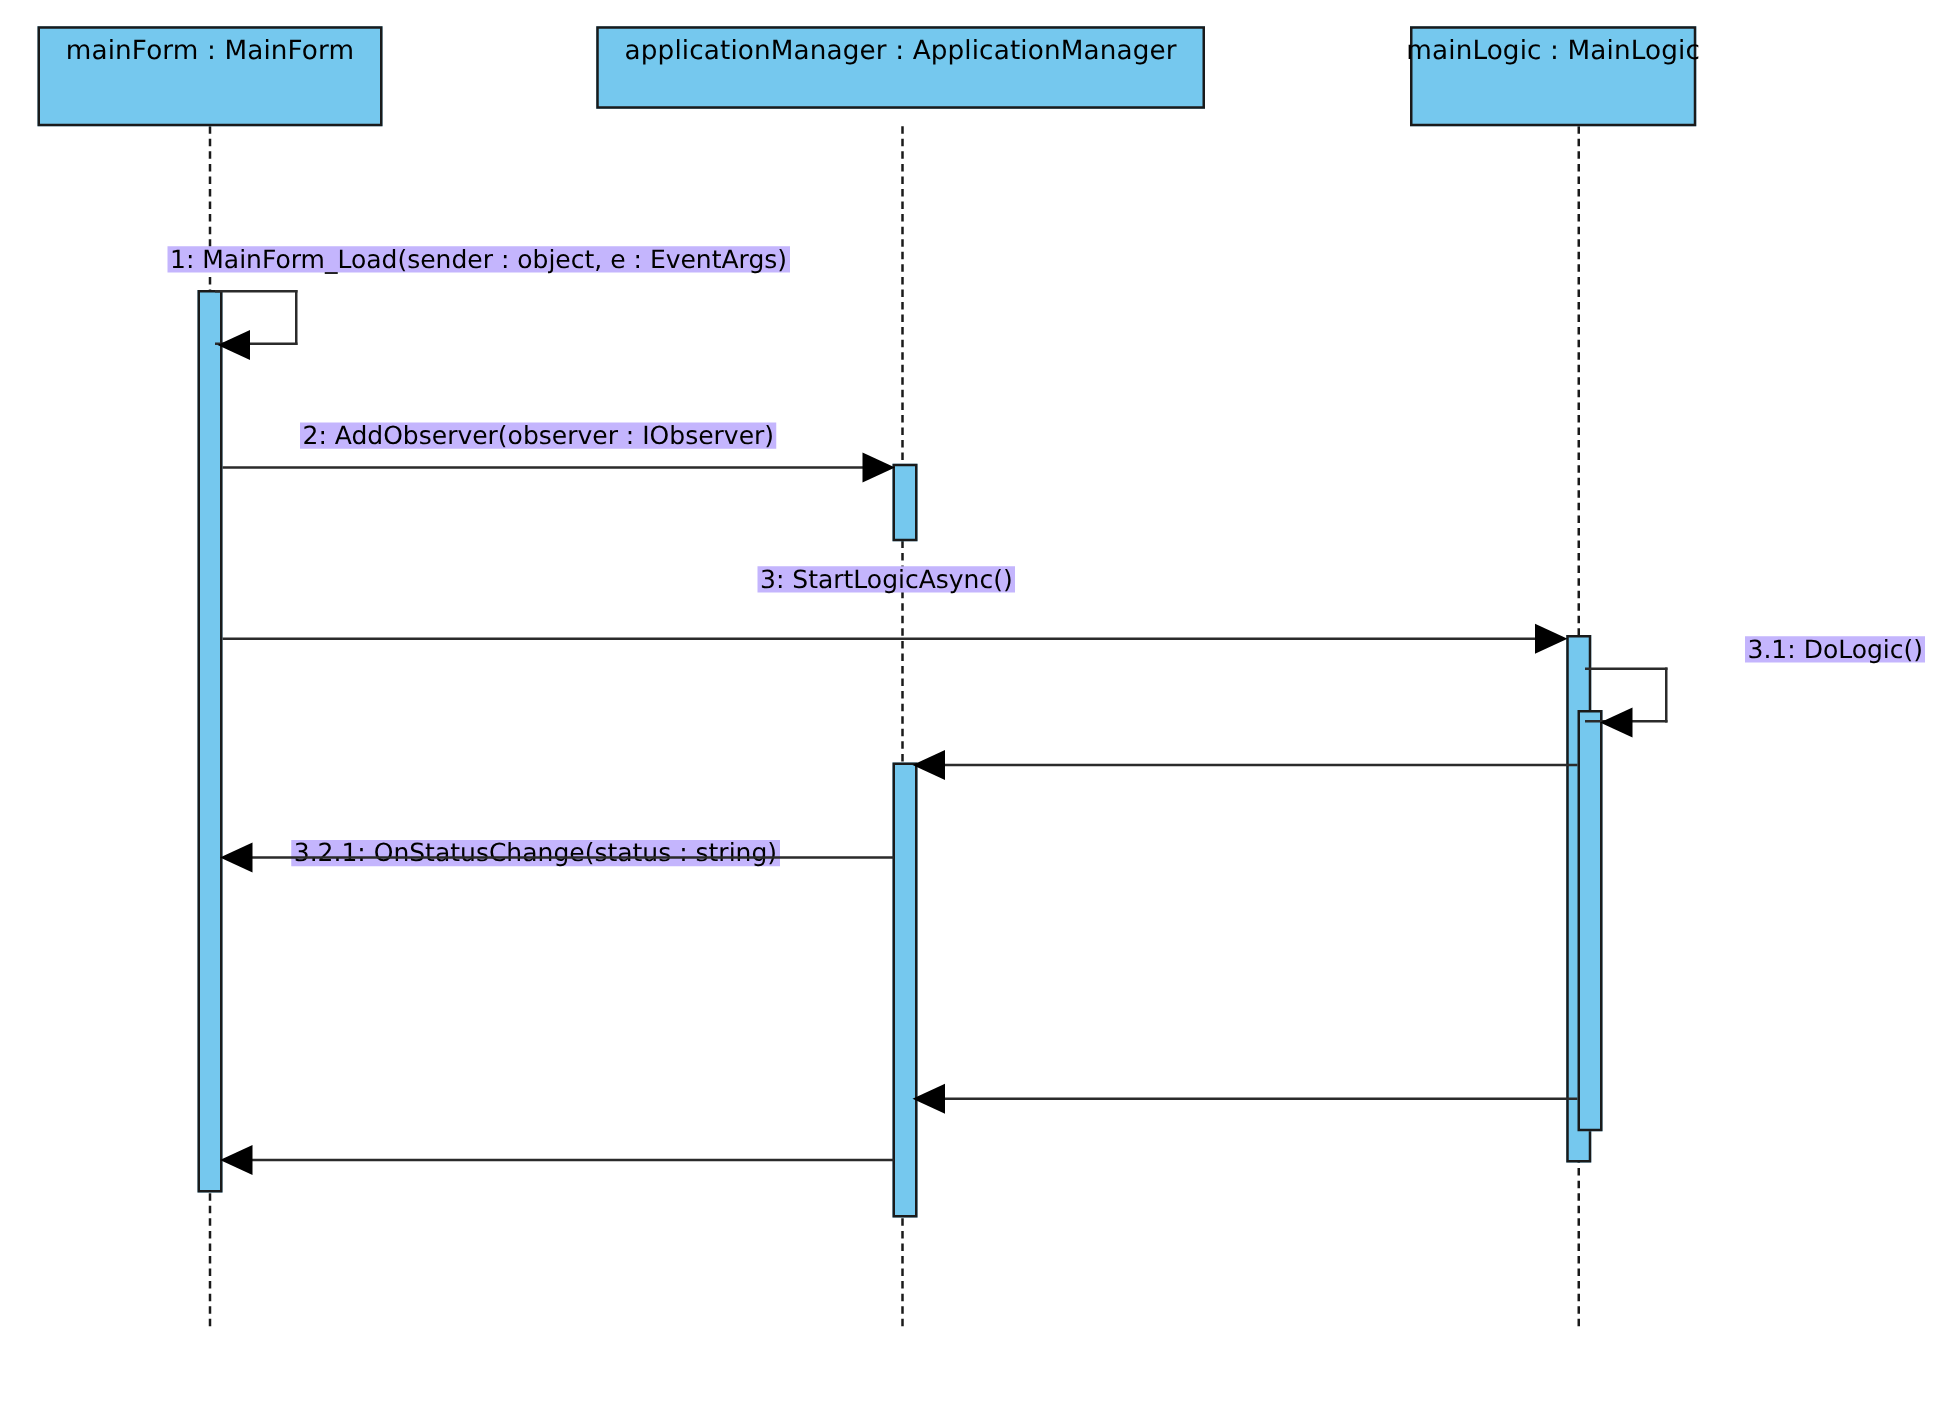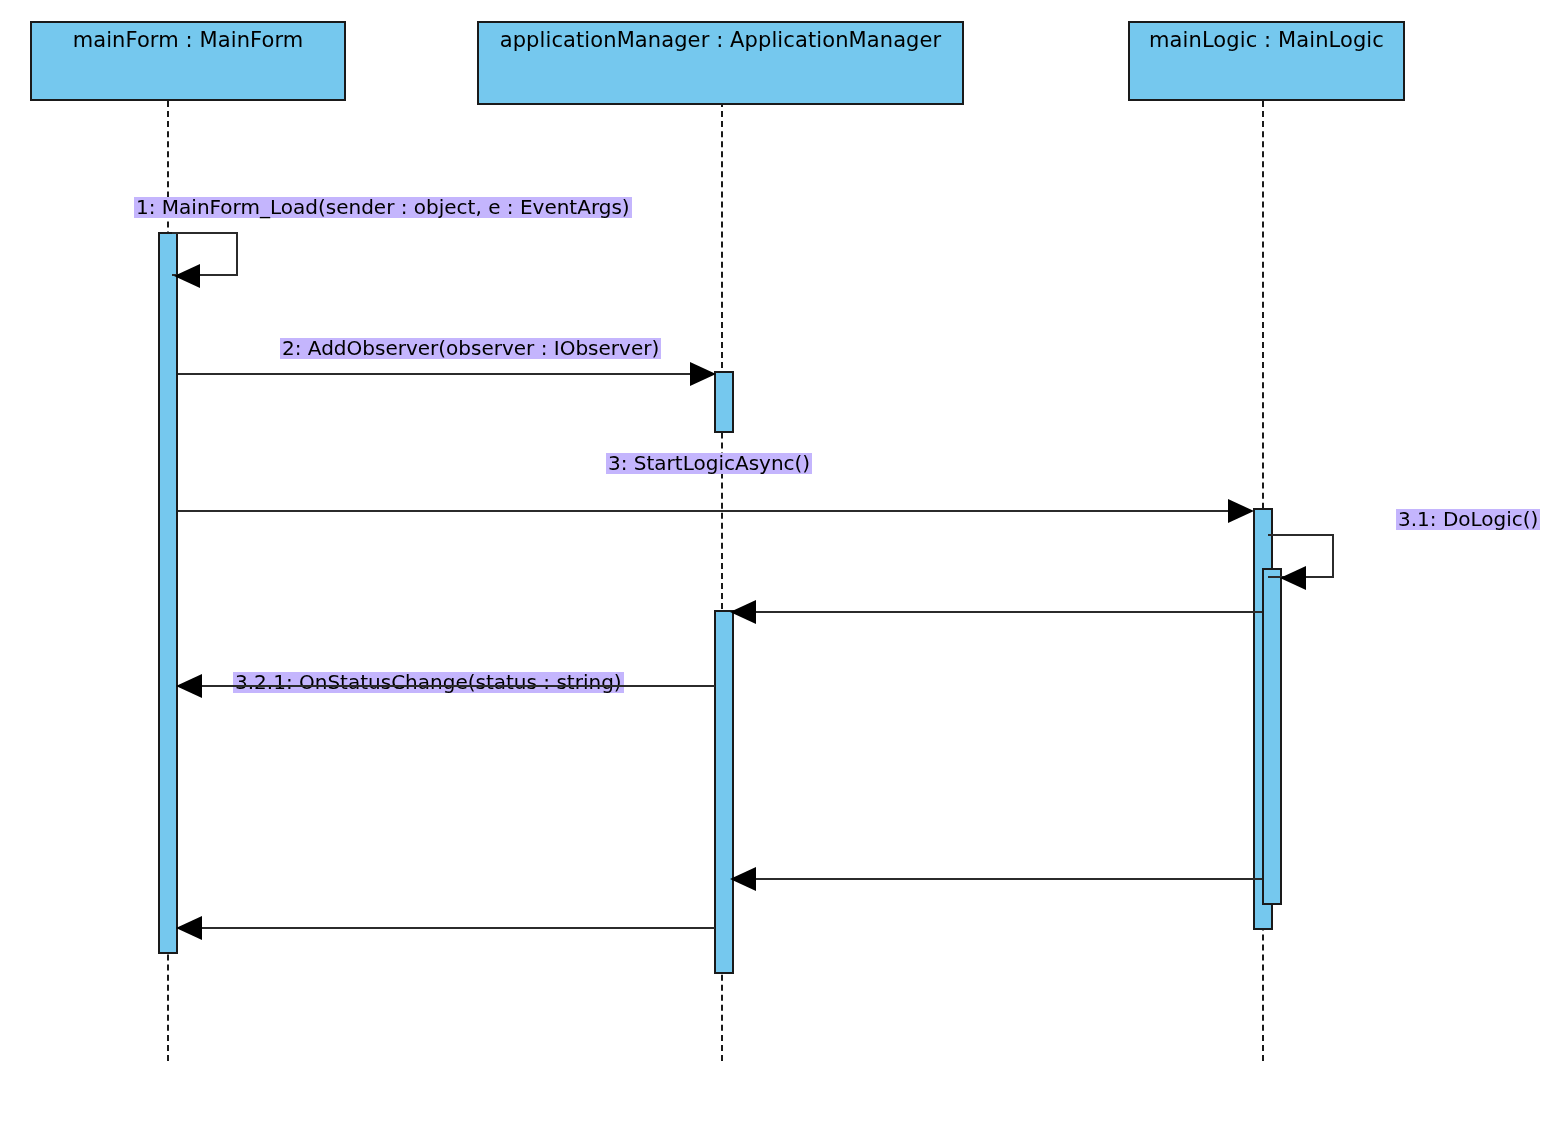--- a/index.html
+++ b/index.html
@@ -89,47 +89,47 @@
 </style>
 </head>
 <body>
 
 <div id="canvas">
 
   <div class="lifeline-stem" style="left:167px; top:101px; height:960px;"></div>
   <div class="lifeline-stem" style="left:721px; top:101px; height:960px;"></div>
   <div class="lifeline-stem" style="left:1262px; top:101px; height:960px;"></div>
 
-  <div class="lifeline-head" style="left:30px; top:21px; width:316px; height:80px;">
+  <div class="lifeline-head" style="left:30px; top:21px; width:276px; height:80px;">
     <span class="lifeline-head-label">mainForm : MainForm</span>
   </div>
 
-  <div class="lifeline-head" style="left:477px; top:21px; width:487px; height:84px;">
+  <div class="lifeline-head" style="left:477px; top:21px; width:487px; height:66px;">
     <span class="lifeline-head-label">applicationManager : ApplicationManager</span>
   </div>
 
-  <div class="lifeline-head" style="left:1128px; top:21px; width:277px; height:80px;">
+  <div class="lifeline-head" style="left:1128px; top:21px; width:229px; height:80px;">
     <span class="lifeline-head-label">mainLogic : MainLogic</span>
   </div>
 
   <div class="activation" style="left:158px; top:232px; width:20px; height:722px;"></div>
 
   <div class="activation" style="left:714px; top:371px; width:20px; height:62px;"></div>
 
   <div class="activation" style="left:714px; top:610px; width:20px; height:364px;"></div>
 
   <div class="activation" style="left:1253px; top:508px; width:20px; height:422px;"></div>
 
   <div class="activation" style="left:1262px; top:568px; width:20px; height:337px;"></div>
 
   <div class="msg-label" style="left:134px; top:197px;">1: MainForm_Load(sender : object, e : EventArgs)</div>
   <div class="selfcall" style="left:172px; top:232px; width:66px; height:44px;"></div>
   <div class="arrow-head left" style="left:174px; top:264px;"></div>
 
-  <div class="msg-label" style="left:240px; top:338px;margin-left:40px;">2: AddObserver(observer : IObserver)</div>
+  <div class="msg-label" style="left:240px; top:338px;">2: AddObserver(observer : IObserver)</div>
   <div class="msg-line" style="left:178px; top:373px; width:515px;"></div>
   <div class="arrow-head right" style="left:690px; top:362px;"></div>
 
   <div class="msg-label" style="left:606px; top:453px;">3: StartLogicAsync()</div>
   <div class="msg-line" style="left:178px; top:510px; width:1052px;"></div>
   <div class="arrow-head right" style="left:1228px; top:499px;"></div>
 
   <div class="msg-label" style="left:1396px; top:509px;">3.1: DoLogic()</div>
   <div class="selfcall" style="left:1268px; top:534px; width:66px; height:44px;"></div>
   <div class="arrow-head left" style="left:1280px; top:566px;"></div>

